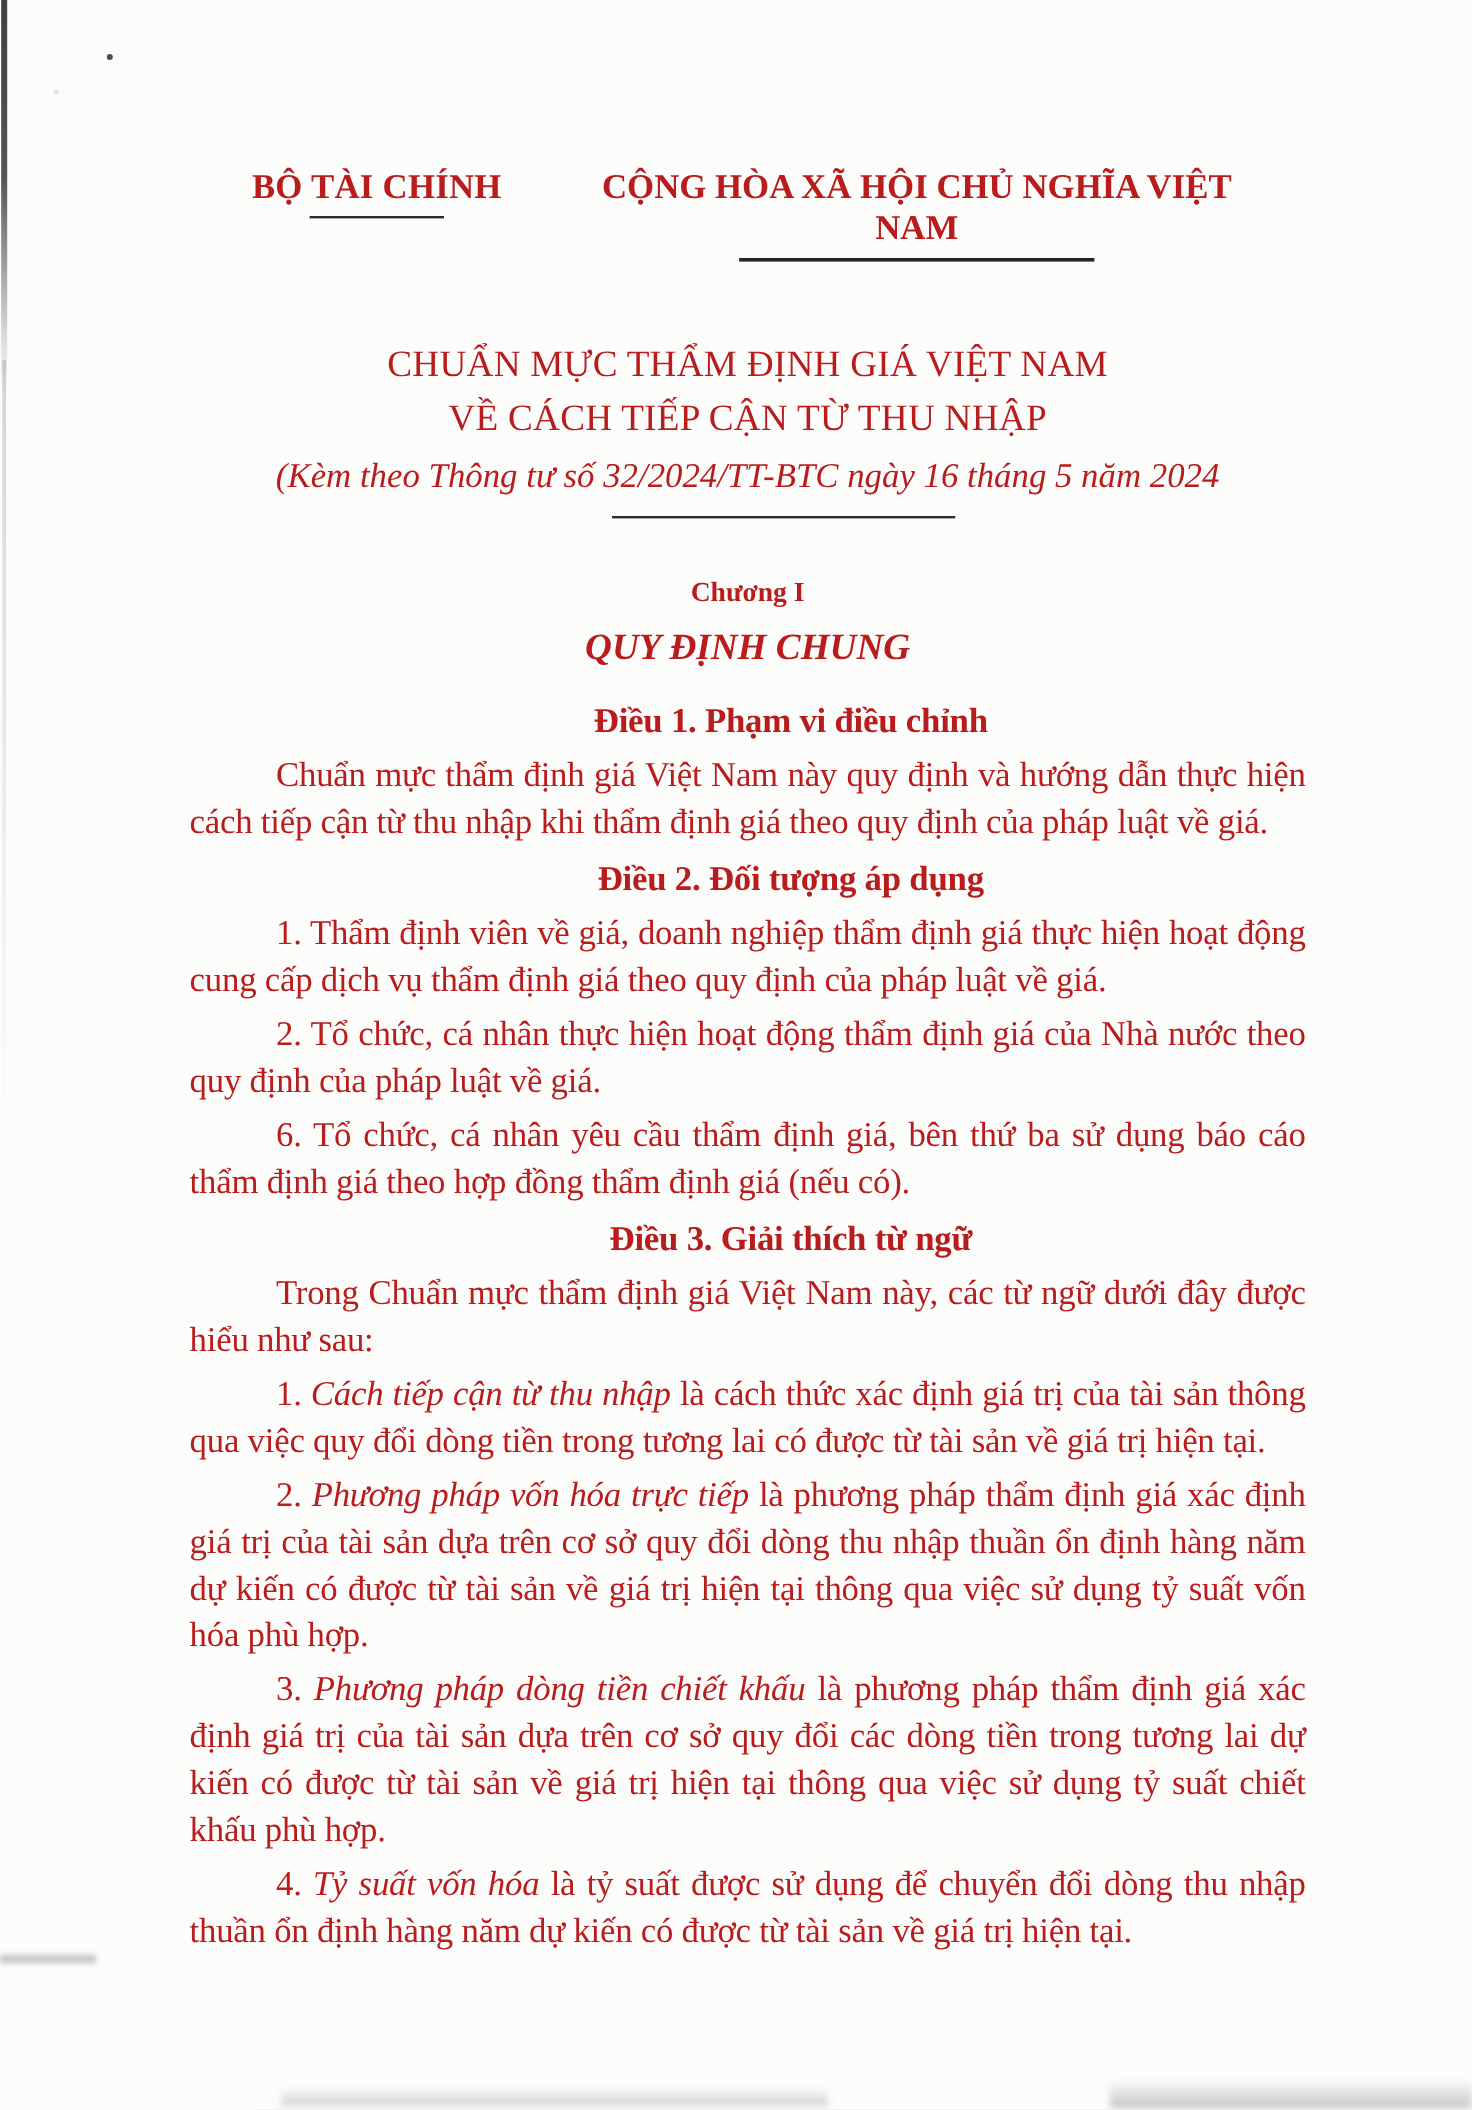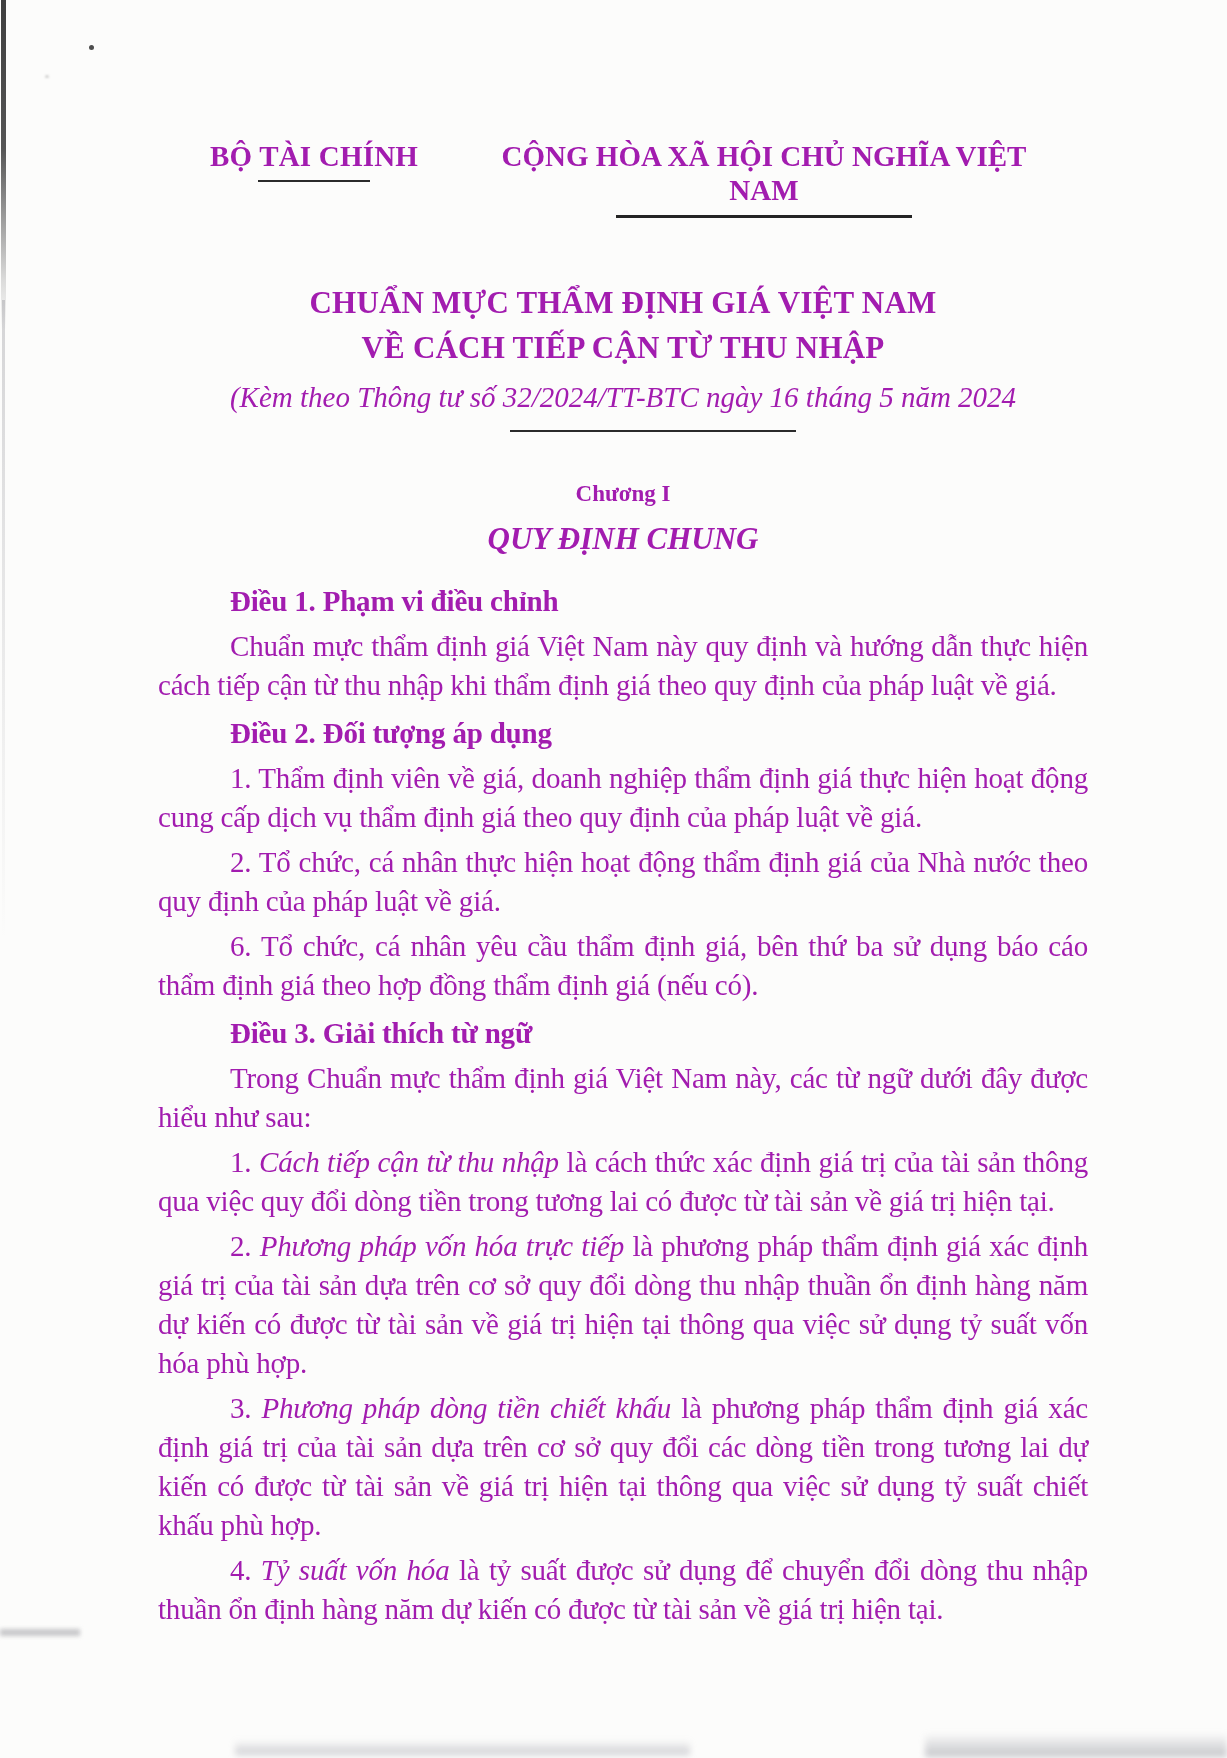--- a/index.html
+++ b/index.html
@@ -3,21 +3,21 @@
 <meta charset="utf-8">
 <style>
   html,body{margin:0;padding:0;background:#e9e9e9;}
   .page{
     position:relative;
     width:1227px;height:1758px;
     margin:0 auto;
     background:#fcfcfb;
     overflow:hidden;
     font-family:"Liberation Serif","DejaVu Serif",serif;
-    color:#a21caf;
+    color:#b91c1c;
   }
   
   .edge-dark{
     position:absolute;left:1px;top:0;width:5px;height:330px;
     background:linear-gradient(to bottom,#3f3f3f 0%,#555 45%,rgba(120,120,120,.25) 85%,rgba(120,120,120,0) 100%);
   }
   .edge-faint{
     position:absolute;left:2px;top:300px;width:3px;height:640px;
     background:linear-gradient(to bottom,rgba(120,120,128,.30),rgba(120,120,128,0));
   }
@@ -47,33 +47,33 @@
   .hdr-left{width:312px;text-align:center;}
   .agency{font-size:29px;font-weight:bold;line-height:34px;letter-spacing:.2px;}
   .rule-s{width:112px;height:0;border-top:2px solid #2b2b2b;margin:7px auto 0;}
   .hdr-right{width:576px;margin-left:6px;text-align:center;}
   .republic{font-size:29px;font-weight:bold;line-height:34px;}
   .motto{font-size:30px;font-weight:bold;line-height:38px;margin-top:3px;}
   .rule-m{width:296px;height:0;border-top:3px solid #242424;margin:8px auto 0;}
   
   .content{width:930px;padding-left:158px;}
   .title-block{margin-top:62px;text-align:center;}
-  .t-line{font-size:31px;font-weight:bold;line-height:45px;letter-spacing:.2px;}
+  .t-line{font-size:31px;font-weight:normal;line-height:45px;letter-spacing:.2px;}
   .attr{font-size:29px;font-style:italic;line-height:47px;}
   .attr-first{margin-top:4px;}
   .title-rule{
     width:286px;height:0;border-top:2px solid #2b2b2b;
     margin:9px auto 0;transform:translateX(30px);
   }
   .chapter{margin-top:36px;text-align:center;font-weight:bold;}
   .ch-no{font-size:23px;line-height:45px;margin-top:39px;}
   .ch-name{font-size:31px;line-height:45px;font-style:italic;}
   .art-h{
     font-size:29px;font-weight:bold;line-height:39px;
-    margin:9px 0 0;text-indent:72px;letter-spacing:-.2px;
+    margin:9px 0 0;text-indent:72px;letter-spacing:-.2px;text-align:center;
   }
   .art-h-first{margin-top:21px;}
   .para{
     font-size:29px;line-height:39px;margin:6px 0 0;
     text-indent:72px;text-align:justify;letter-spacing:-.2px;
   }
   .para i{font-style:italic;}
 </style>
 </head>
 <body>

